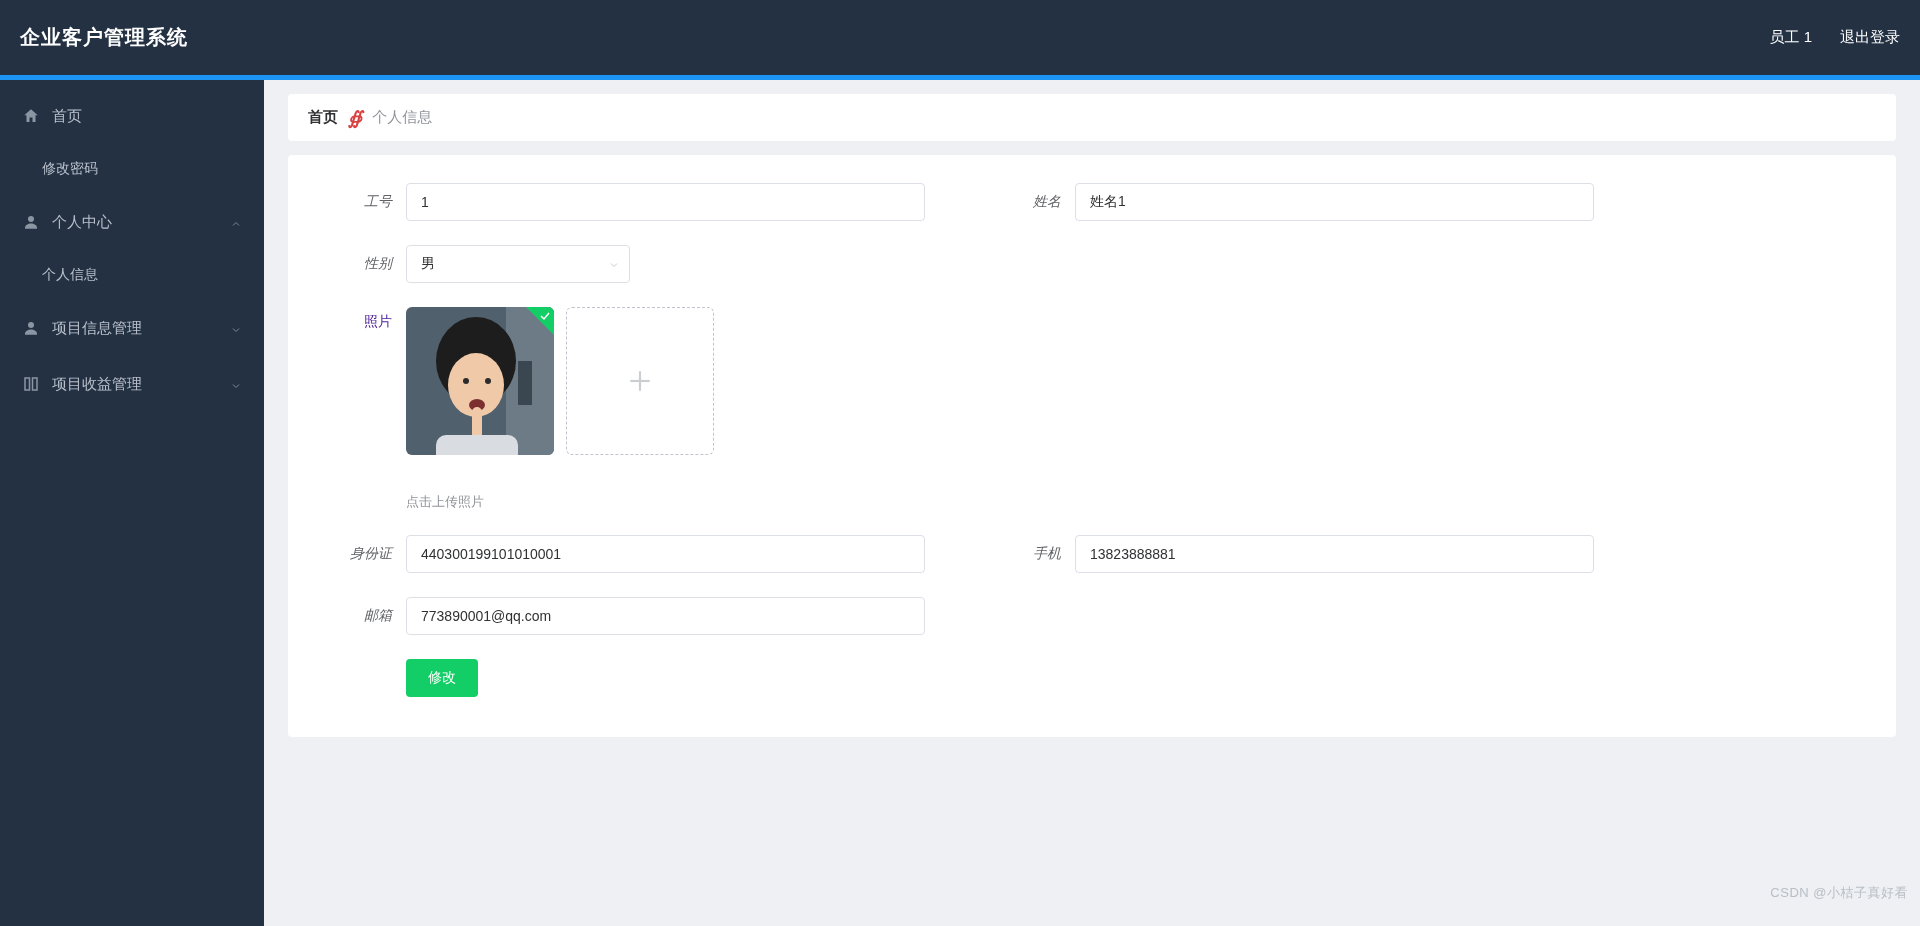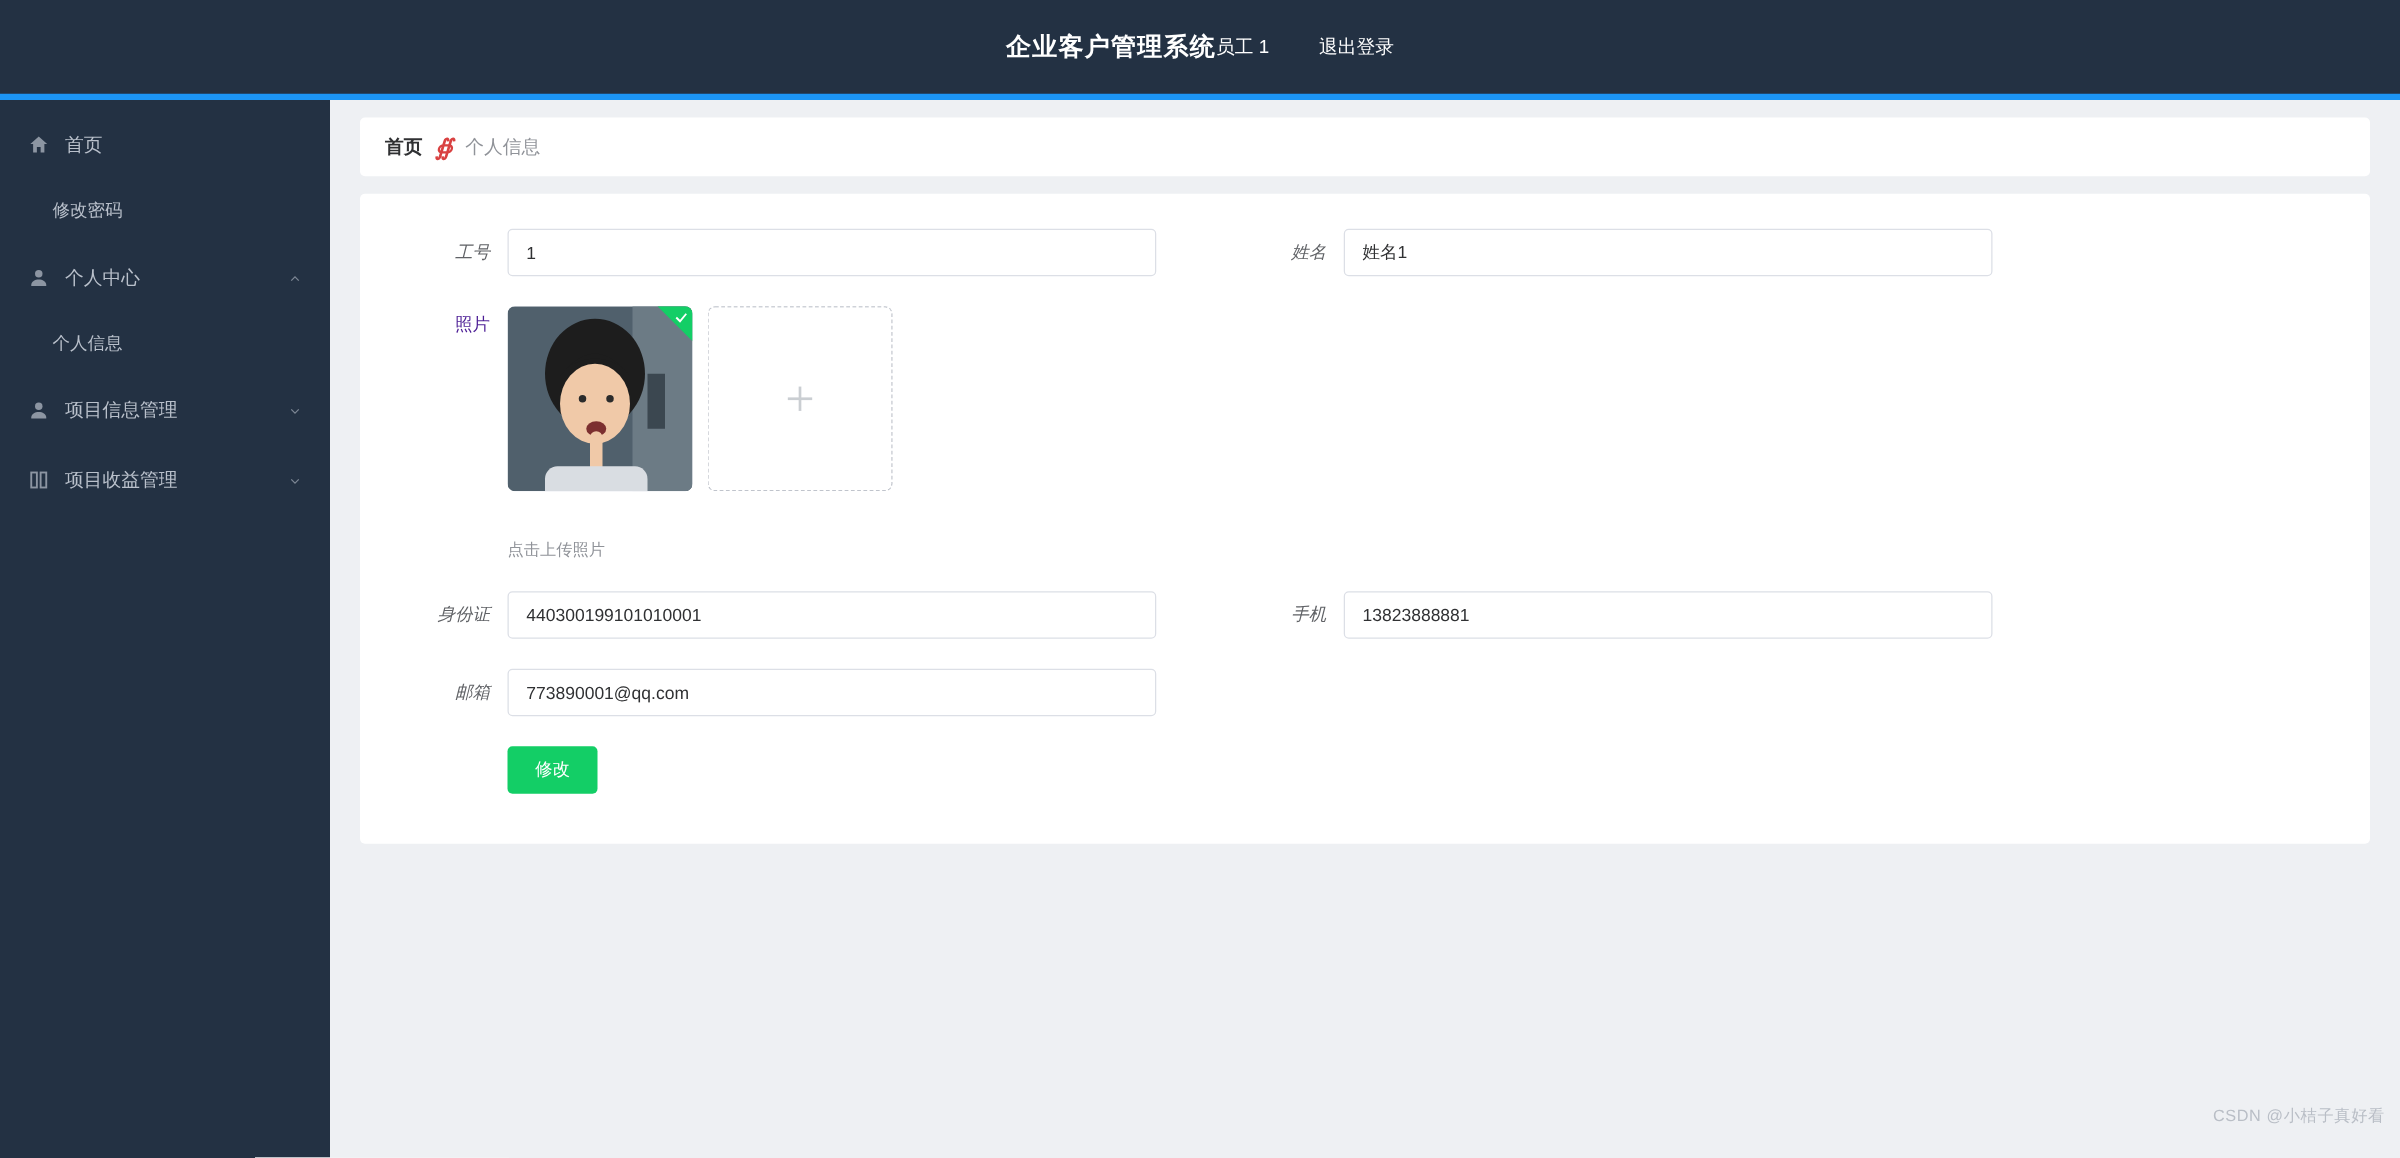--- a/index.html
+++ b/index.html
@@ -13,26 +13,26 @@
     overflow: hidden;
   }
 
   
   .topbar {
     height: 80px;
     background: #233143;
     color: #fff;
     display: flex;
     align-items: center;
-    justify-content: center;
+    justify-content: space-between;
     padding: 0 20px;
     border-bottom: 5px solid #1c95f5;
   }
   .brand { font-size: 20px; font-weight: 700; letter-spacing: 1px; }
-  .userbox { display: flex; gap: 40px; font-size: 15px; }
+  .userbox { display: flex; gap: 28px; font-size: 15px; }
   .userbox span { cursor: pointer; }
 
   
   .shell {
     display: flex;
     height: calc(100% - 80px);
   }
 
   
   .sidebar {
@@ -269,20 +269,33 @@
         <div class="form-item">
           <label>工号</label>
           <input class="input long" value="1" style="">
         </div>
         <div class="form-item wide">
           <label>姓名</label>
           <input class="input long" value="姓名1" style="">
         </div>
       </div>
 
+      <div class="form-row">
+        <div class="form-item">
+          <label>性别</label>
+          <div class="select">
+            <input class="input" readonly="" value="男" style="">
+            <span class="caret">
+              <svg viewBox="0 0 24 24" fill="none" stroke="#909399" stroke-width="2">
+                  <polyline points="6 9 12 15 18 9"></polyline>
+                </svg>
+            </span>
+          </div>
+        </div>
+      </div>
 
       <div class="photo-row">
         <label>照片</label>
         <div class="thumbs">
           <div class="thumb">
 
             <svg class="thumb-svg" viewBox="0 0 148 148">
               <rect width="148" height="148" fill="#50606c"></rect>
               <rect x="100" y="0" width="48" height="148" fill="#6c7b85"></rect>
               <rect x="112" y="54" width="14" height="44" fill="#3b4750"></rect>

